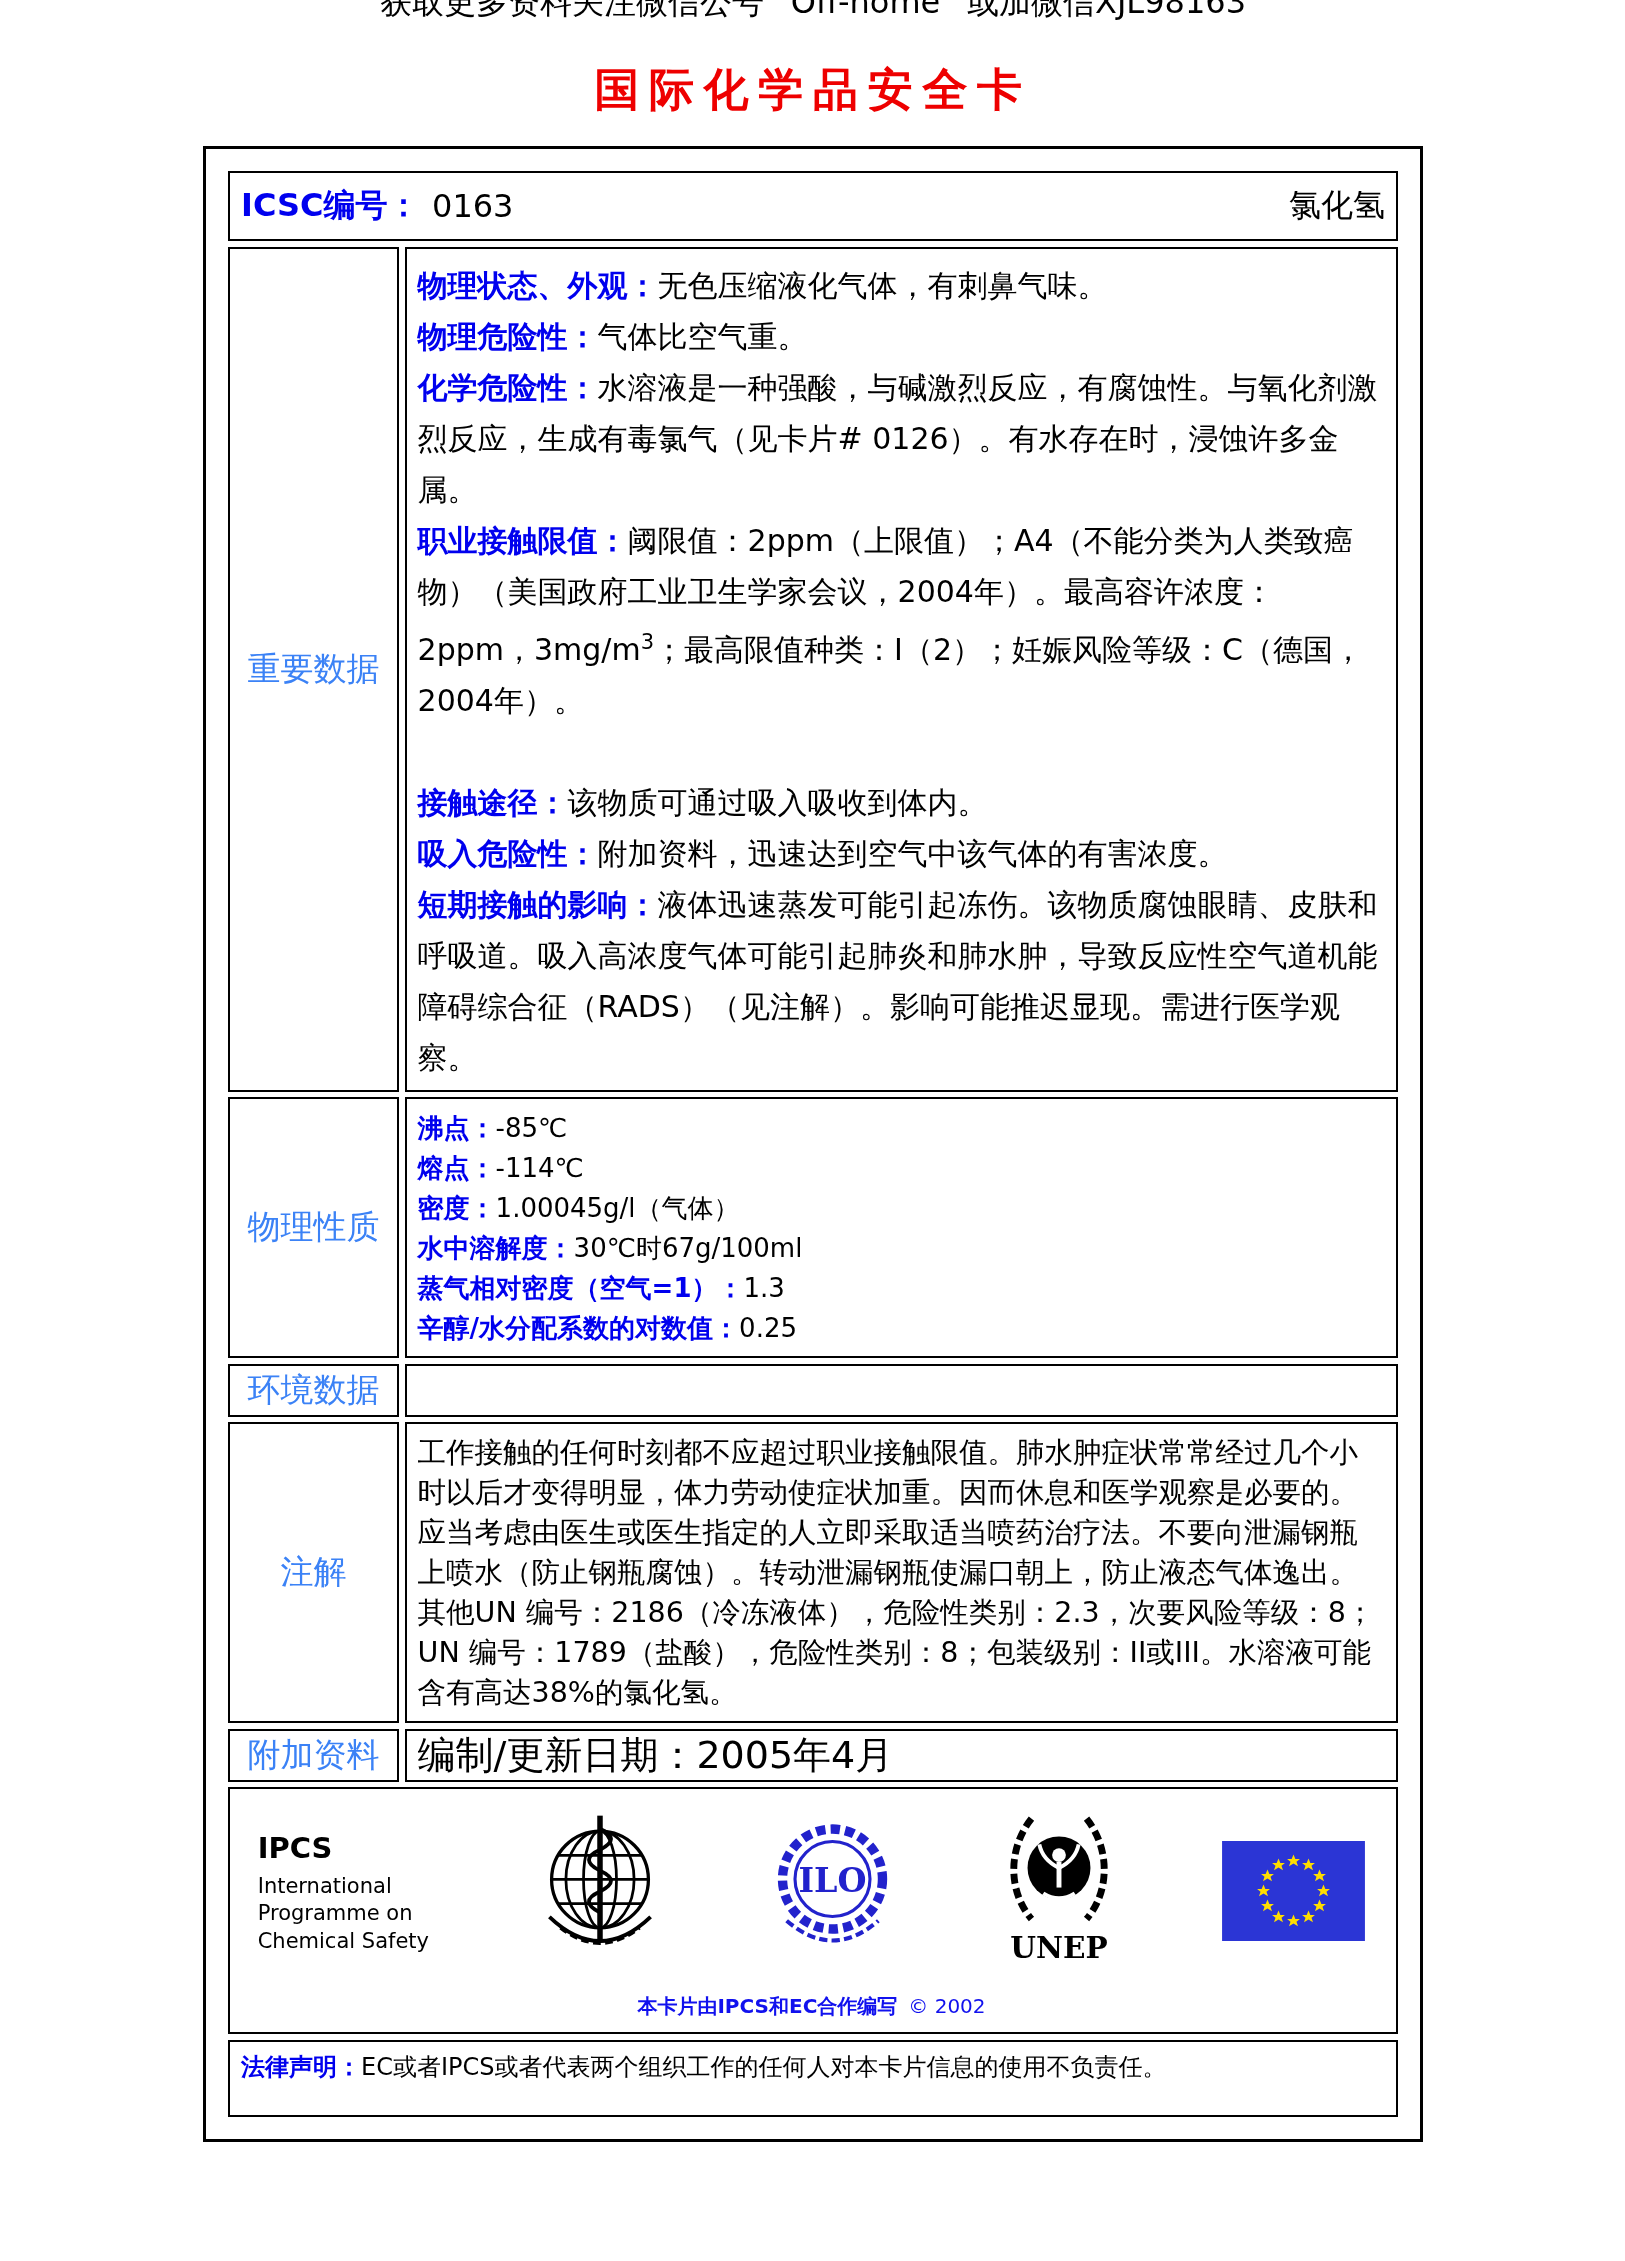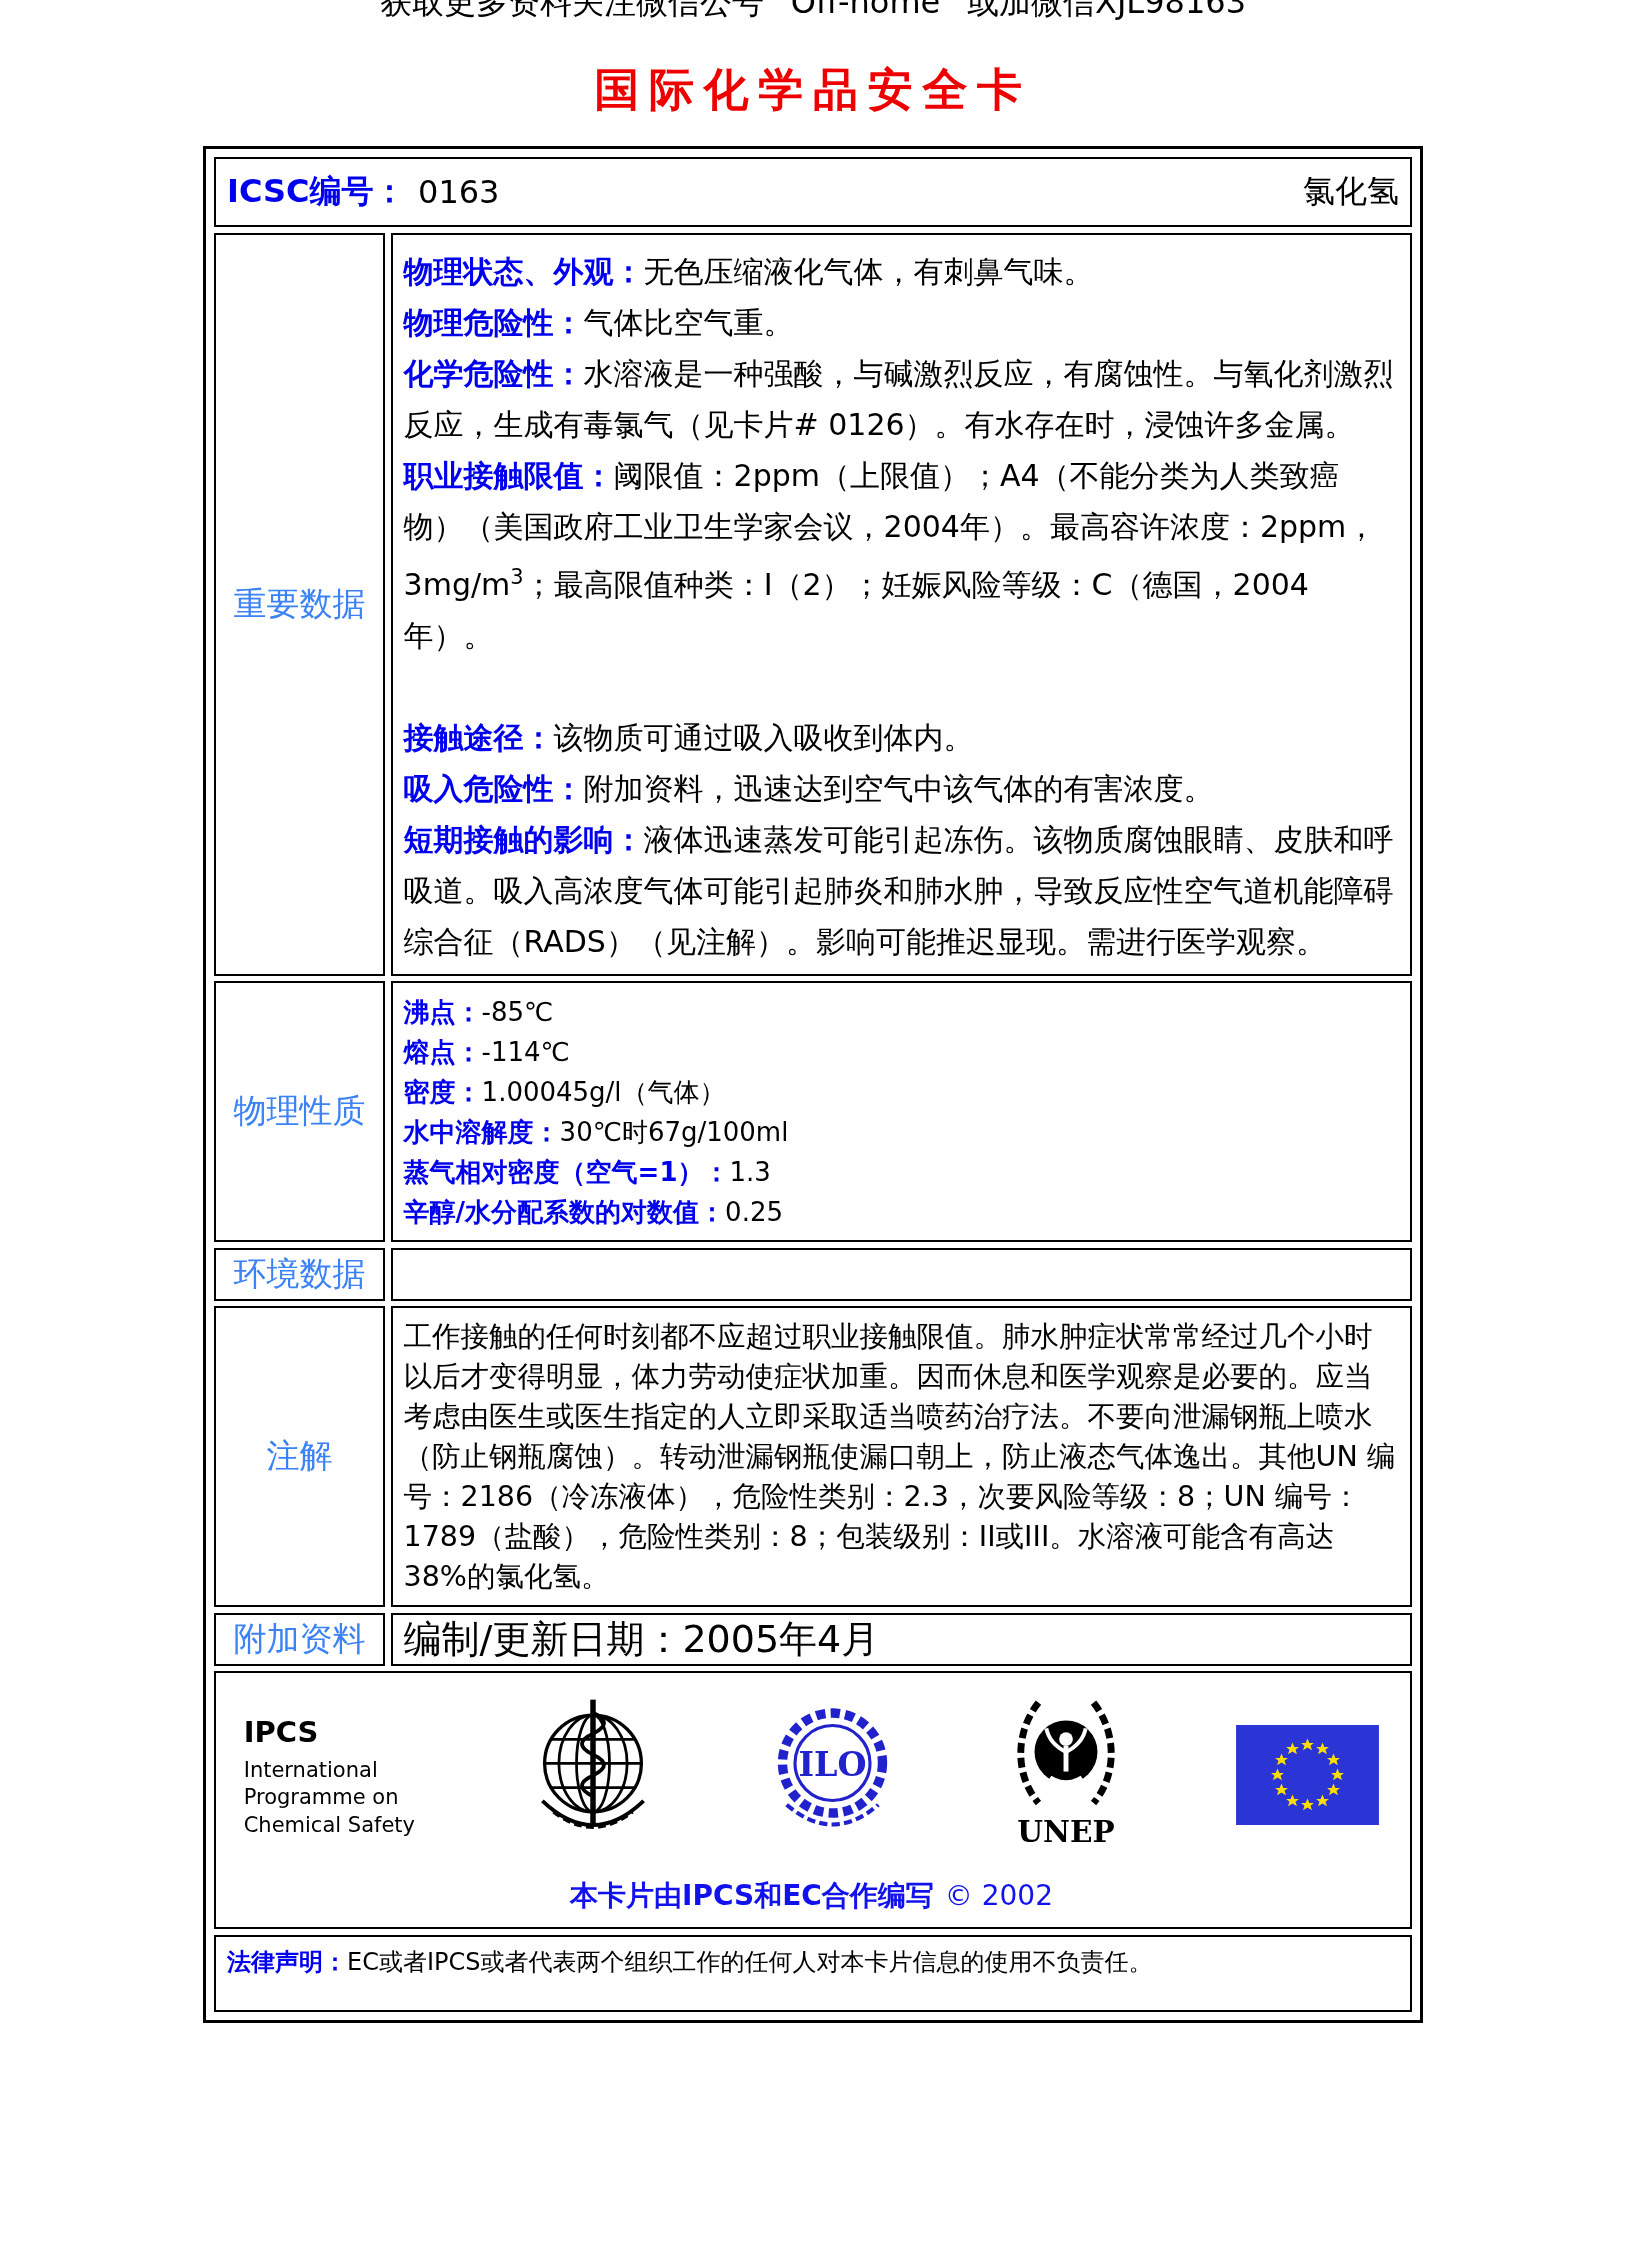--- a/index.html
+++ b/index.html
@@ -9,21 +9,21 @@
   }
   .top-note{
     font-size:32px;line-height:35px;text-align:center;white-space:nowrap;
     margin-top:-15.3px;color:#000;
   }
   .main-title{
     text-align:center;color:#ee0000;font-size:45px;font-weight:bold;
     letter-spacing:9.7px;margin-top:40px;font-family:"DejaVu Serif", serif;
   }
   .card{
-    width:1220px;margin:26.4px auto 0;border:3.5px solid #000;padding:8px;
+    width:1220px;margin:26.4px auto 0;border:3.5px solid #000;padding:22px;
     display:flex;flex-direction:column;gap:5.6px;box-sizing:border-box;background:#fff;
   }
   .trow{display:flex;gap:5.6px;}
   .cell{border:2.1px solid #000;box-sizing:border-box;background:#fff;}
   .label-cell{
     flex:0 0 171px;display:flex;align-items:center;justify-content:center;
     color:#3b82f6;font-size:33px;text-align:center;
   }
   .content-cell{flex:1;min-width:0;}
   
@@ -48,21 +48,21 @@
   .notes-content{padding:8.4px 12.5px 8.4px 11px;font-size:28.5px;line-height:40px;}
   .notes-content p{margin:0;}
   
   .add-content{padding:7px 11px;font-size:38px;line-height:35px;}
   
   .logos-cell{flex:1;padding:18px 21px 12.5px 18px;}
   .logos-flex{display:flex;align-items:center;justify-content:space-between;padding:0 9.7px;}
   .ipcs-block{font-size:21px;line-height:1.32;color:#000;}
   .ipcs-acronym{font-size:29px;font-weight:bold;margin-bottom:5.6px;}
   .credit{
-    text-align:center;color:#1111ee;font-size:28px;margin-top:15.3px;font-weight:bold;
+    text-align:center;color:#1111ee;font-size:20px;margin-top:15.3px;font-weight:bold;
   }
   .credit .copy{font-weight:normal;margin-left:11px;}
   
   .legal-cell{flex:1;padding:9.7px 11px 32px;font-size:24px;}
   .legal-label{color:#0000ee;font-weight:bold;}
 </style>
 </head>
 <body>
 
 <div class="top-note">获取更多资料关注微信公号 “Off-home” 或加微信XJL98163</div>

